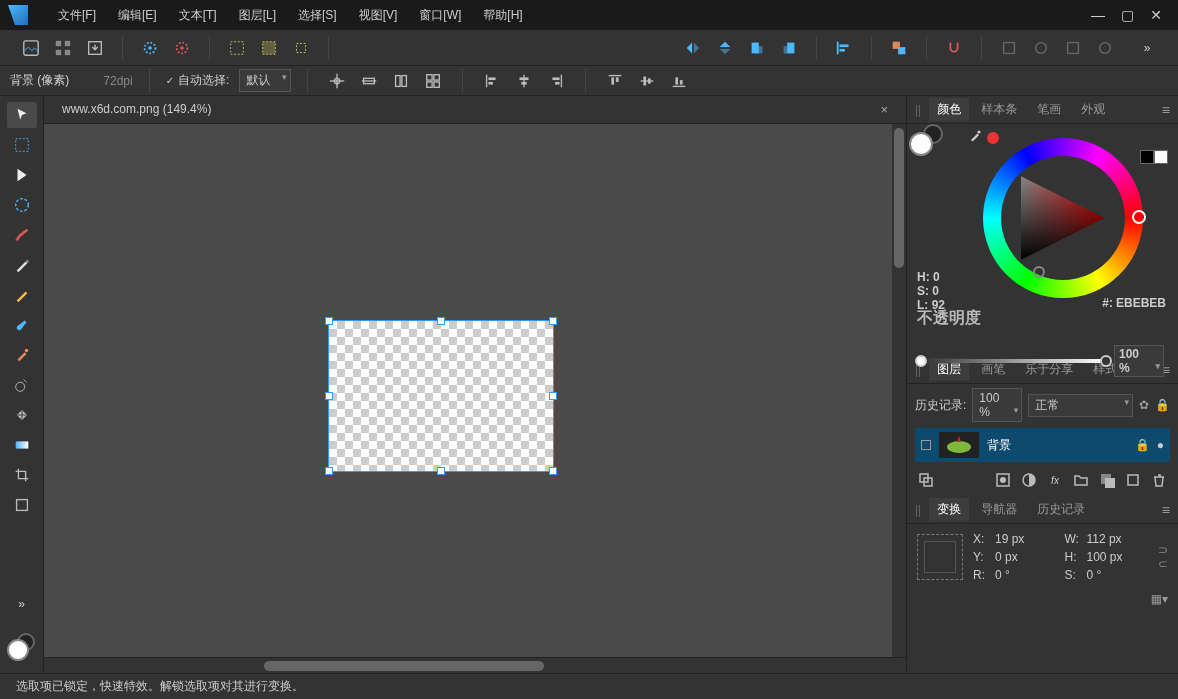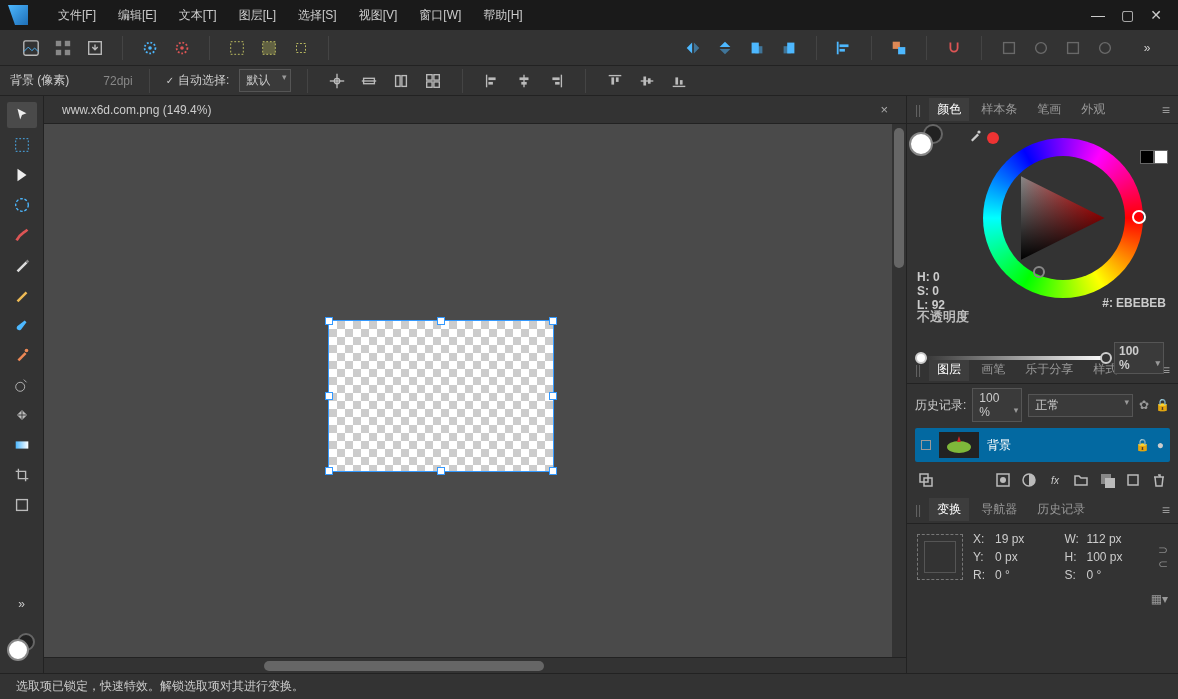--- a/index.html
+++ b/index.html
@@ -24,21 +24,21 @@
 .chk::before { content:"✓"; font-size:10px; color:#ccc;}
 
 .mainrow { flex:1; display:flex; min-height:0; }
 .toolcol { width:44px; background:#333; display:flex; flex-direction:column; align-items:center; padding-top:6px; gap:4px; border-right:1px solid #222;}
 .tool { width:30px; height:26px; display:flex; align-items:center; justify-content:center; cursor:pointer; border-radius:2px; position:relative;}
 .tool.active { background:#4a4a4a; }
 .tool svg { width:18px; height:18px; }
 
 .canvaswrap { flex:1; display:flex; flex-direction:column; background:#444; min-width:0;}
 .tabstrip { height:28px; background:#333; display:flex; align-items:center; padding:0 12px; border-bottom:1px solid #222;}
-.tab { display:flex; align-items:center; gap:8px; padding:0 6px;}
+.tab { display:flex; gap:8px; padding:0 6px;}
 .tab .close { margin-left:auto; cursor:pointer; font-size:13px; color:#aaa;}
 .canvas { flex:1; position:relative; background:#4a4a4a; overflow:hidden;}
 .artboard { position:absolute; left:466px; top:246px; width:224px; height:150px; background:#fff; background-image:linear-gradient(45deg,#ccc 25%,transparent 25%,transparent 75%,#ccc 75%),linear-gradient(45deg,#ccc 25%,transparent 25%,transparent 75%,#ccc 75%); background-size:16px 16px; background-position:0 0,8px 8px; transform:translate(-50%,-50%); left:46%; top:51%;}
 .sel { position:absolute; inset:-1px; border:1px solid #39f; pointer-events:none;}
 .handle { position:absolute; width:8px; height:8px; background:#fff; border:1px solid #39f; }
 .handle.tl{left:-4px;top:-4px;} .handle.tr{right:-4px;top:-4px;} .handle.bl{left:-4px;bottom:-4px;} .handle.br{right:-4px;bottom:-4px;}
 .handle.tm{left:50%;top:-4px;margin-left:-4px;} .handle.bm{left:50%;bottom:-4px;margin-left:-4px;}
 .handle.ml{left:-4px;top:50%;margin-top:-4px;} .handle.mr{right:-4px;top:50%;margin-top:-4px;}
 .splat { position:absolute; inset:10px; display:flex; align-items:center; justify-content:center; flex-direction:column;}
 .scrollh { height:16px; background:#333; position:relative; border-top:1px solid #222;}
@@ -63,31 +63,31 @@
 .swatches { position:absolute; left:2px; top:0; display:flex; flex-direction:column; gap:0;}
 .swatch-pair { position:relative; width:40px; height:32px;}
 .sw1 { position:absolute; width:24px;height:24px;border-radius:50%;background:#fff;border:2px solid #888; left:0; top:8px; z-index:2;}
 .sw2 { position:absolute; width:20px;height:20px;border-radius:50%;background:#222;border:2px solid #666; left:14px; top:0;}
 .eyedrop { position:absolute; left:60px; top:4px; display:flex; gap:4px; align-items:center;}
 .fb-swatch { position:absolute; right:10px; top:26px; display:flex;}
 .fb-swatch div{width:14px;height:14px;border:1px solid #666;}
 .hsl { position:absolute; left:10px; top:146px; line-height:14px; font-size:11px; color:#bbb;}
 .hexrow { position:absolute; right:12px; top:172px; font-size:11px; color:#bbb;}
 .oprow { display:flex; align-items:center; gap:8px; width:100%; margin-top:16px; padding:0 4px;}
-.oplabel{color:#bbb;font-size:13px;}
+.oplabel{color:#bbb;font-size:16px;}
 .slider { flex:1; height:4px; background:linear-gradient(to right,#333,#fff); position:relative; border-radius:2px;}
 .slider .knob{position:absolute; right:-6px; top:-4px; width:12px;height:12px;border-radius:50%;background:#333;border:2px solid #ccc;}
 .slider .knob.left{left:-6px;right:auto;}
 .opval { width:50px; background:#3a3a3a; border:1px solid #555; padding:1px 14px 1px 4px; position:relative;}
 .opval::after{content:"▾";position:absolute;right:3px;font-size:9px;color:#999;}
 .layerctrl { display:flex; align-items:center; gap:6px; padding:4px 8px;}
 .layerctrl .dd { background:#3a3a3a; border:1px solid #555; padding:2px 16px 2px 6px; position:relative; cursor:pointer;}
 .layerctrl .dd::after{content:"▾";position:absolute;right:3px;font-size:9px;color:#999;}
 .layerlist { padding:2px 8px;}
-.layer { display:flex; align-items:center; height:34px; background:#0369a1; border-radius:2px; padding:0 6px; gap:8px;}
+.layer { display:flex; align-items:center; height:34px; background:#0c4a6e; border-radius:2px; padding:0 6px; gap:8px;}
 .layer .chkbox { width:10px;height:10px;border:1px solid #999;}
 .layer .thumb { width:40px;height:26px;background:#222;display:flex;align-items:center;justify-content:center;}
 .layer .lname { flex:1; color:#fff;}
 .layer .icons { display:flex; gap:6px; color:#aac;}
 .layerbtns { display:flex; gap:4px; padding:6px 8px; justify-content:flex-end; align-items:center;}
 .layerbtns .lbtn { width:22px;height:20px; display:flex;align-items:center;justify-content:center;cursor:pointer;color:#999;text-align:center;}
 .layerbtns .spacer{flex:1;}
 
 .transpanel { padding:8px 10px;}
 

